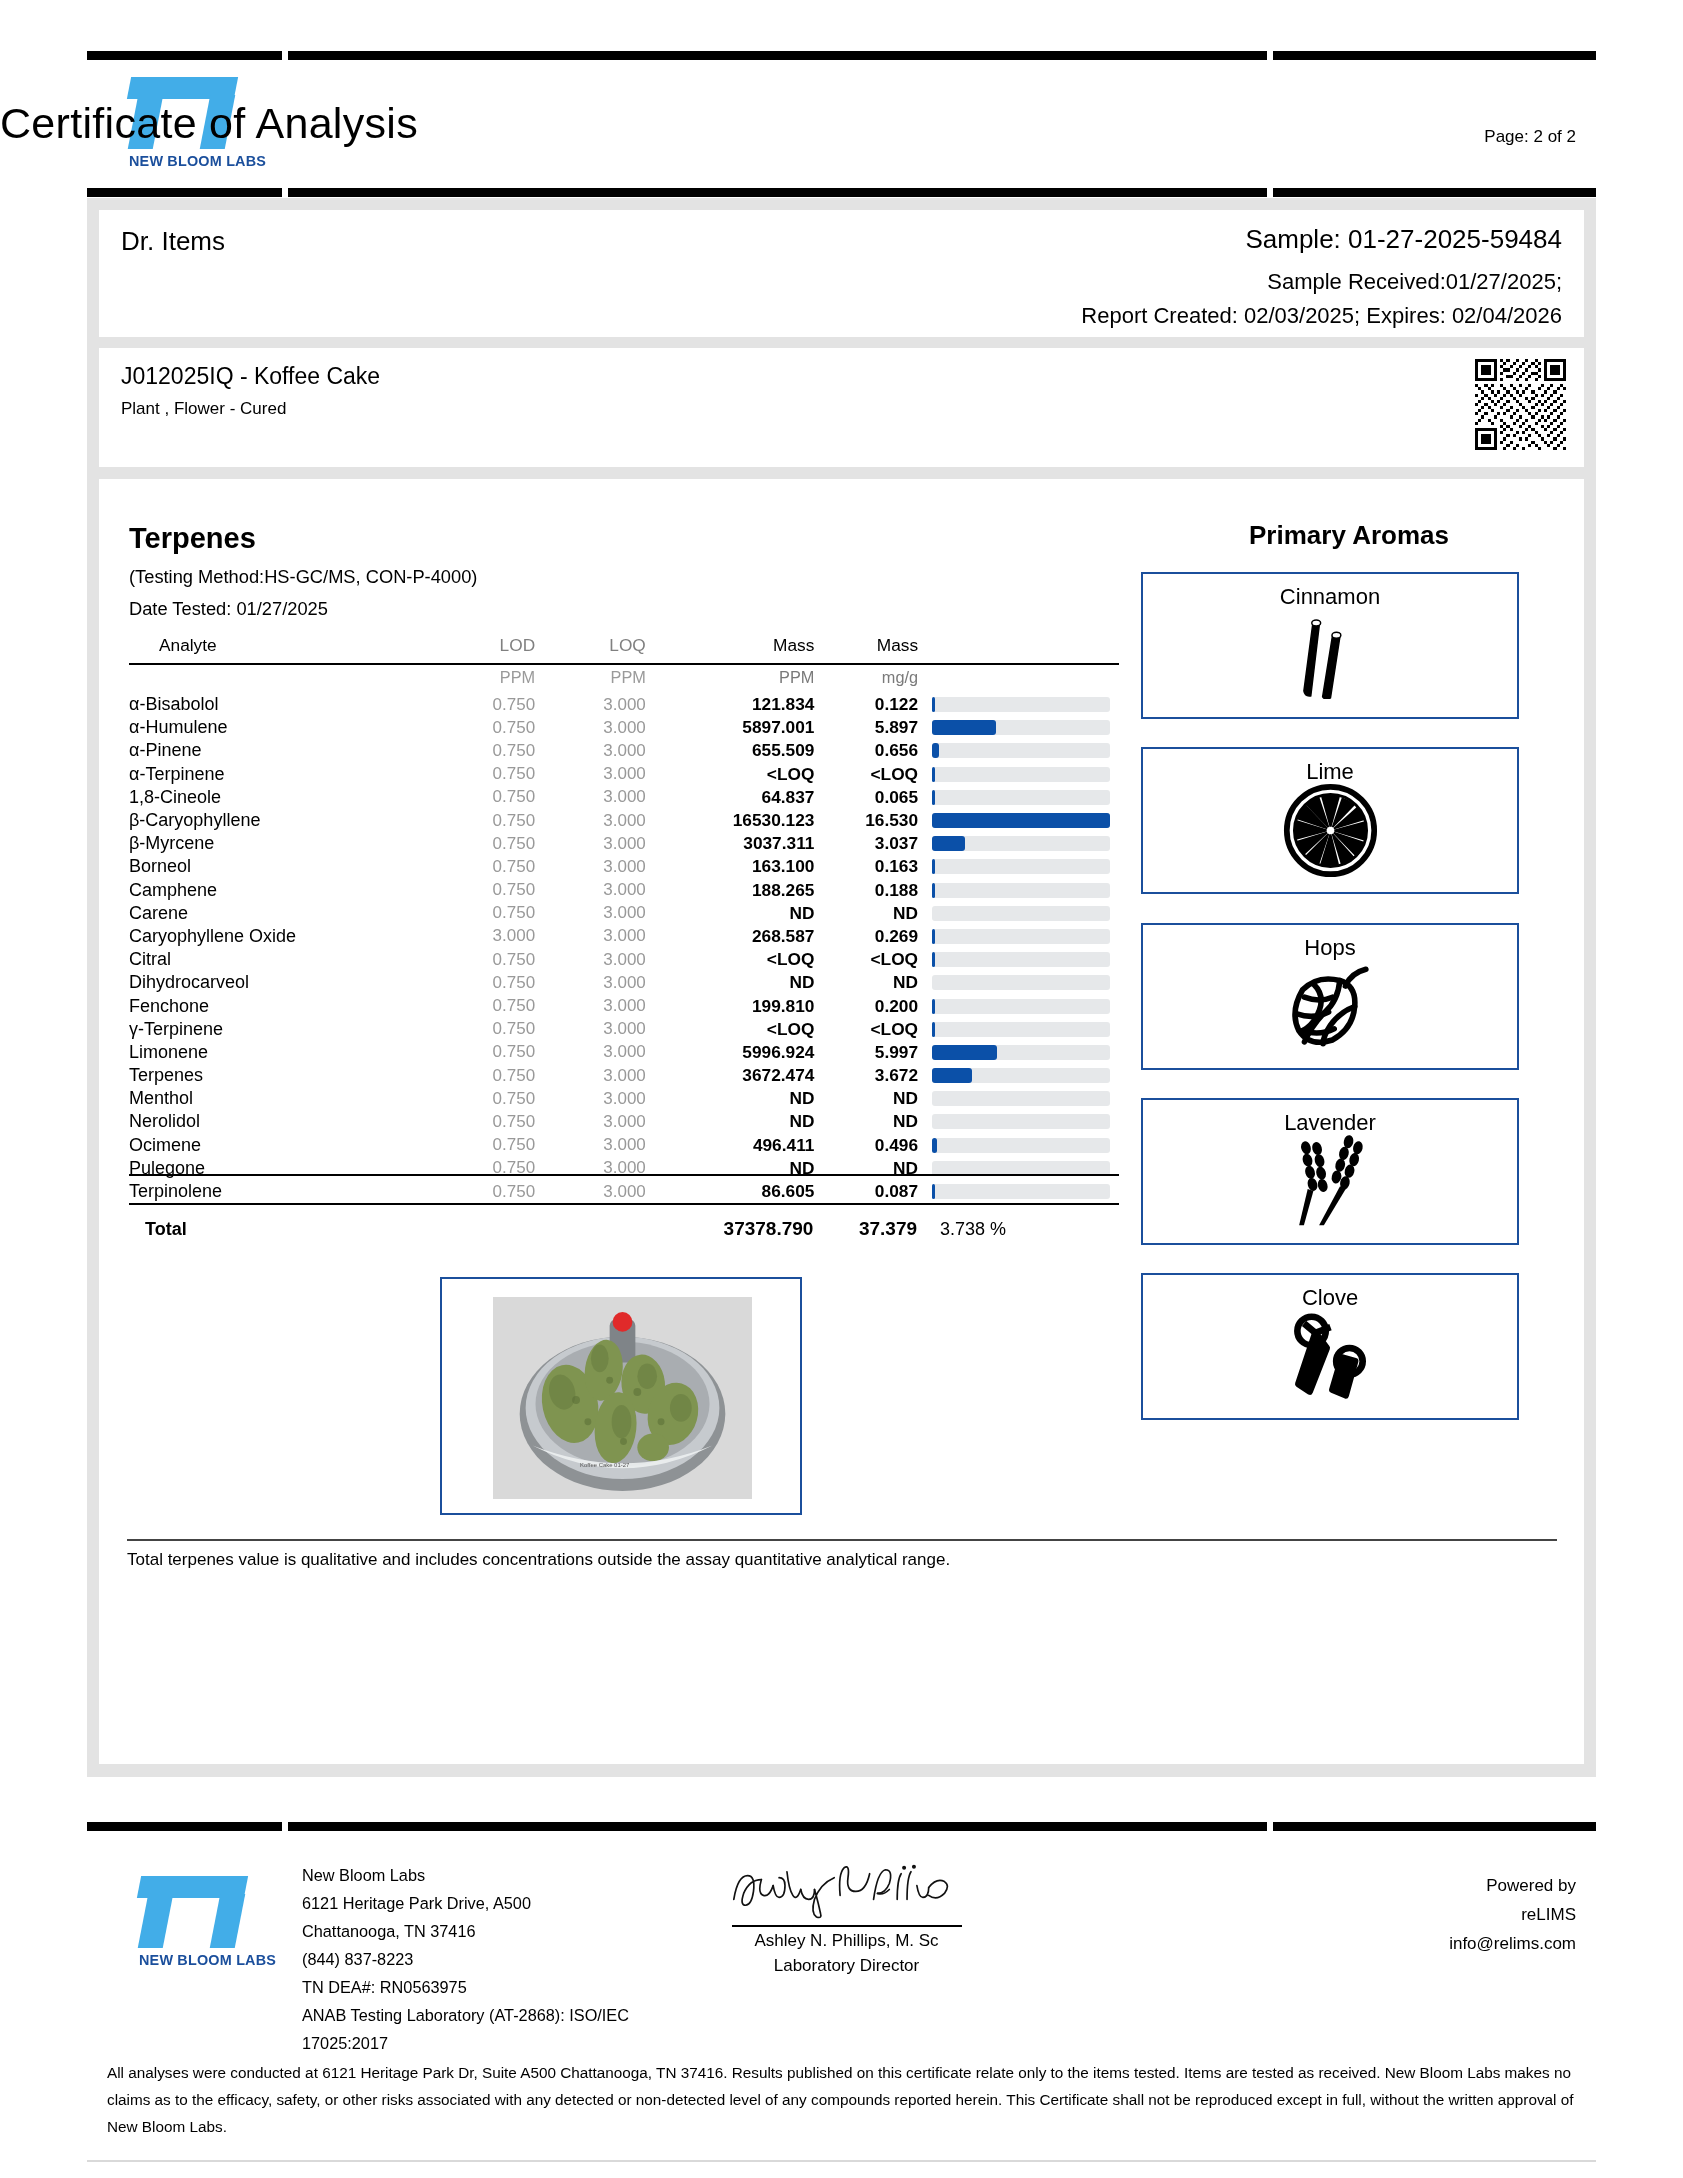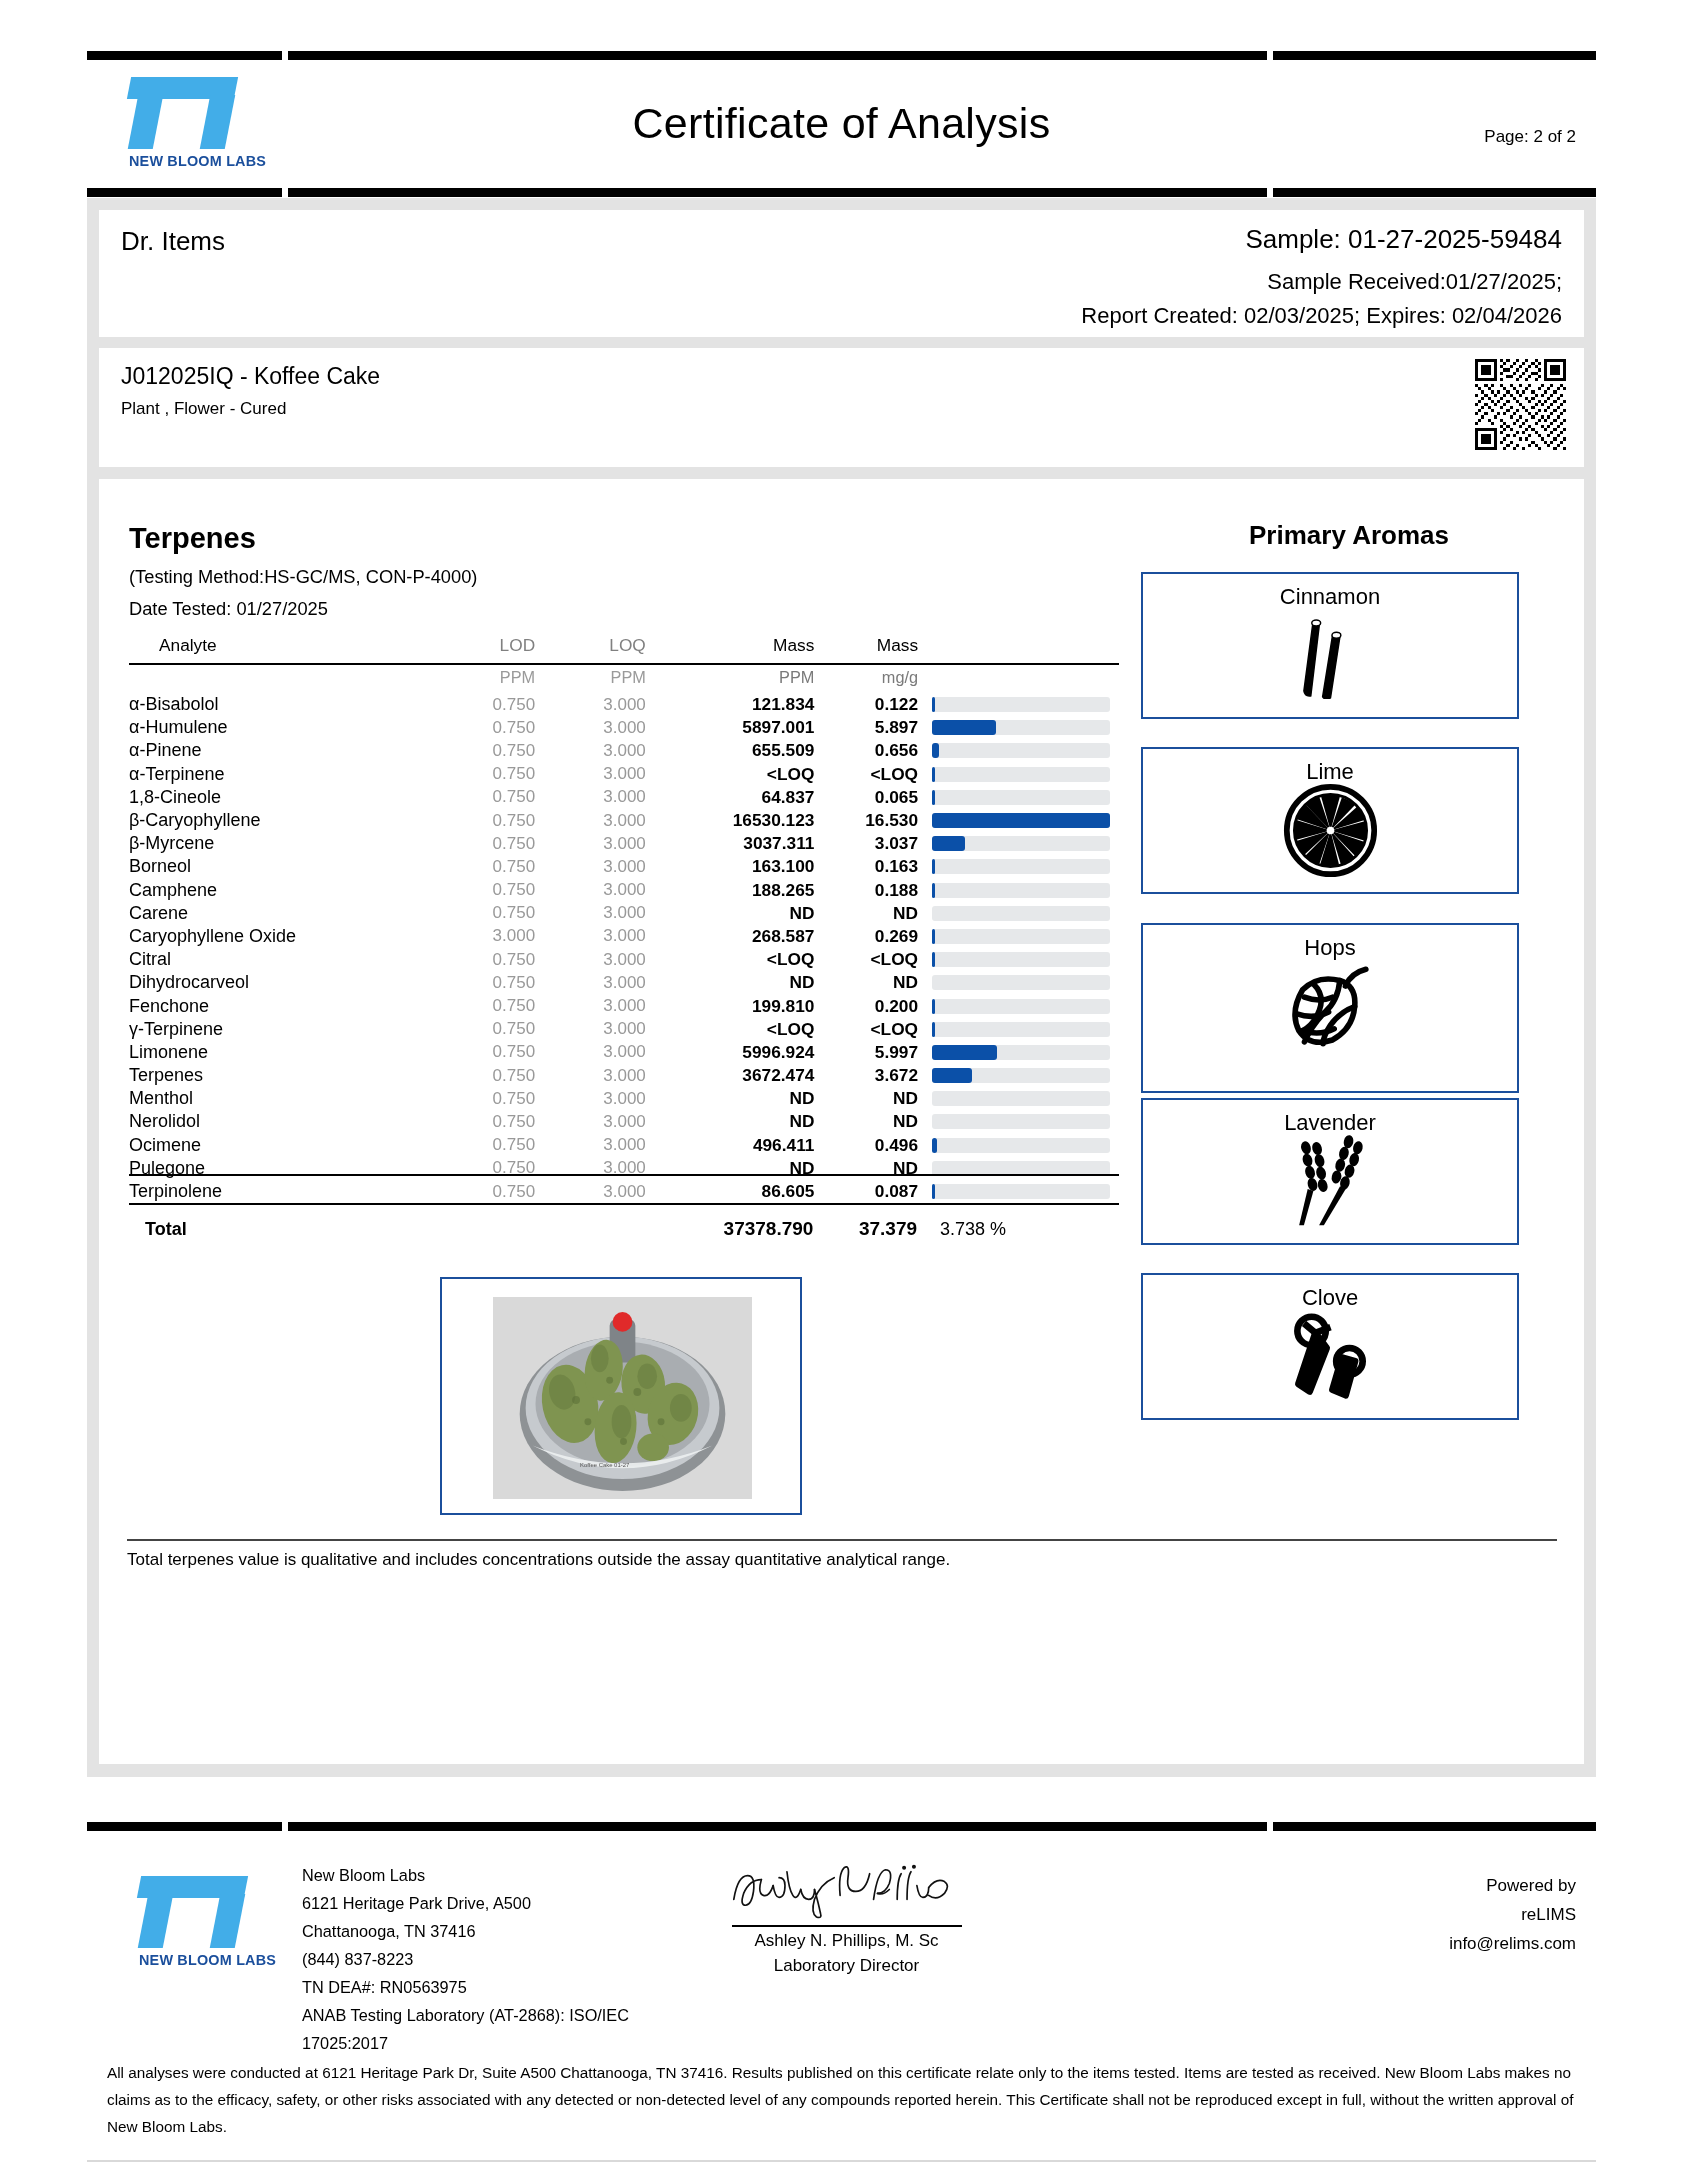--- a/index.html
+++ b/index.html
@@ -120,21 +120,21 @@
     font-weight: bold;
     color: #1b4f9c;
     letter-spacing: 0.2px;
     white-space: nowrap;
   }
 
   .doc-title {
     position: absolute;
     left: 0; right: 0;
     top: 99px;
-    text-align: center;
+    text-align: left;
     font-size: 43px;
     font-weight: 400;
     z-index: 5;
     letter-spacing: 0.3px;
   }
   .page-no {
     position: absolute;
     right: 107px;
     top: 127px;
     font-size: 17px;
@@ -1050,21 +1050,21 @@
         <g fill="#000" stroke="#000" stroke-width="1.5">
           <path d="M24 10 Q20 8 17 12 L8 80 Q9 86 15 85 L24 10 Z"></path>
           <path d="M45 22 Q41 19 37 24 L27 86 Q30 90 35 87 L45 22 Z"></path>
           <ellipse cx="20.5" cy="11" rx="4.5" ry="3" fill="#fff"></ellipse>
           <ellipse cx="41" cy="23.5" rx="4.5" ry="3" fill="#fff"></ellipse>
         </g>
       </svg>
     </div>
   </div>
 
-  <div class="aroma-box" style="top:923px; height:170px;">
+  <div class="aroma-box" style="top:923px; height:147px;">
     <div class="aroma-label">Hops</div>
     <div class="aroma-icon">
       <svg width="93" height="93" viewBox="0 0 100 100">
         <g fill="none" stroke="#000" stroke-width="6" stroke-linecap="round" stroke-linejoin="round">
           <path d="M88 10 Q72 14 66 28"></path>
           <path d="M20 32 Q36 16 60 22 Q78 28 76 50 Q74 74 52 86 Q28 94 16 76 Q6 56 20 32 Z"></path>
           <path d="M32 26 Q44 38 38 54 Q32 70 20 76"></path>
           <path d="M60 22 Q58 44 44 56 Q30 70 22 88"></path>
           <path d="M76 50 Q60 56 50 70 Q42 82 42 90"></path>
           <path d="M22 40 Q38 46 52 40"></path>

